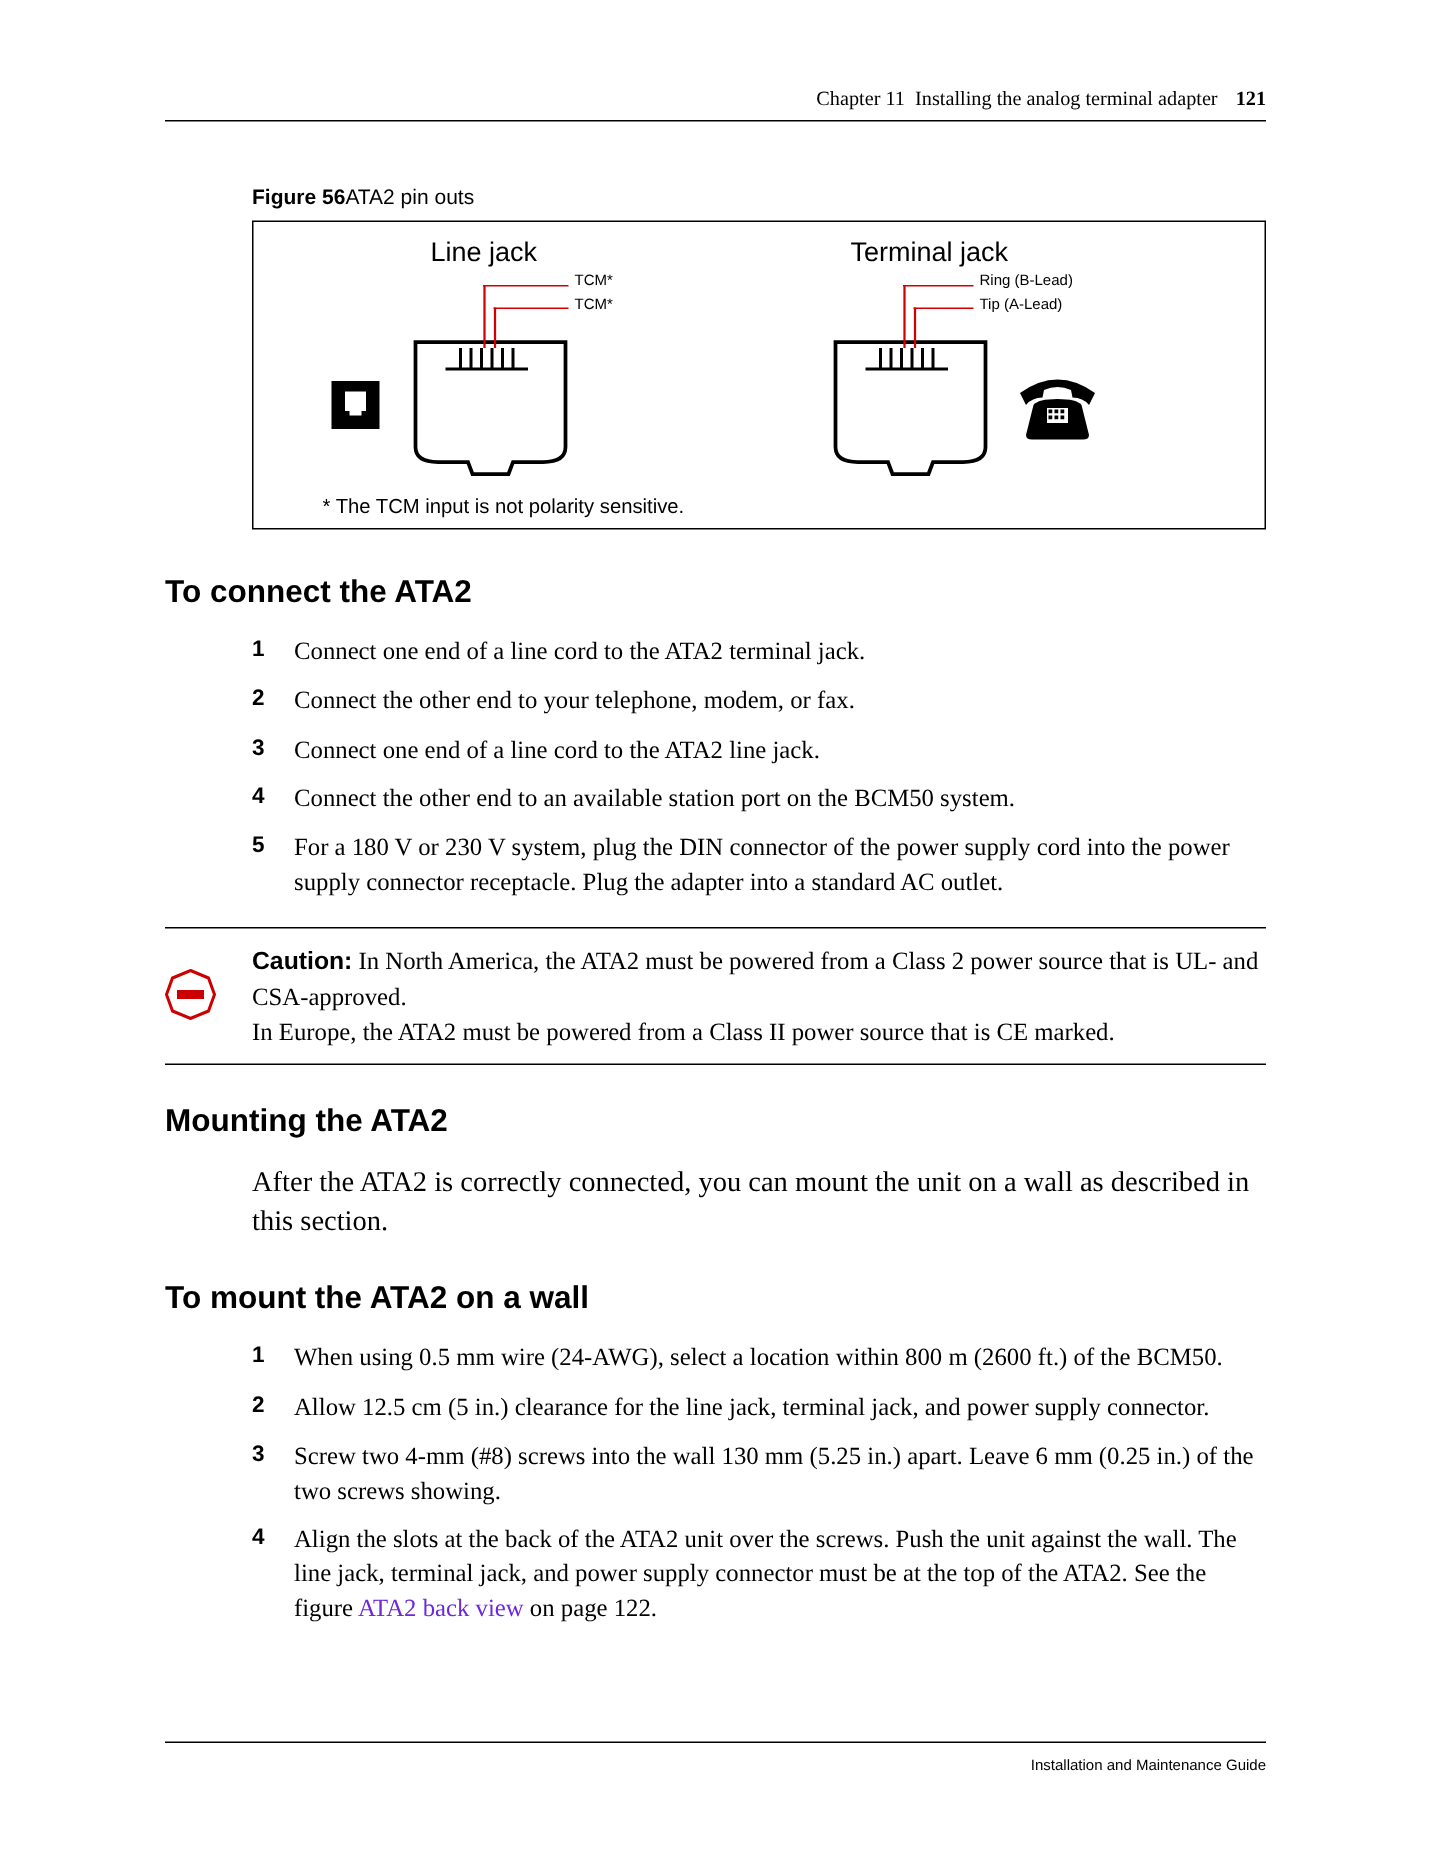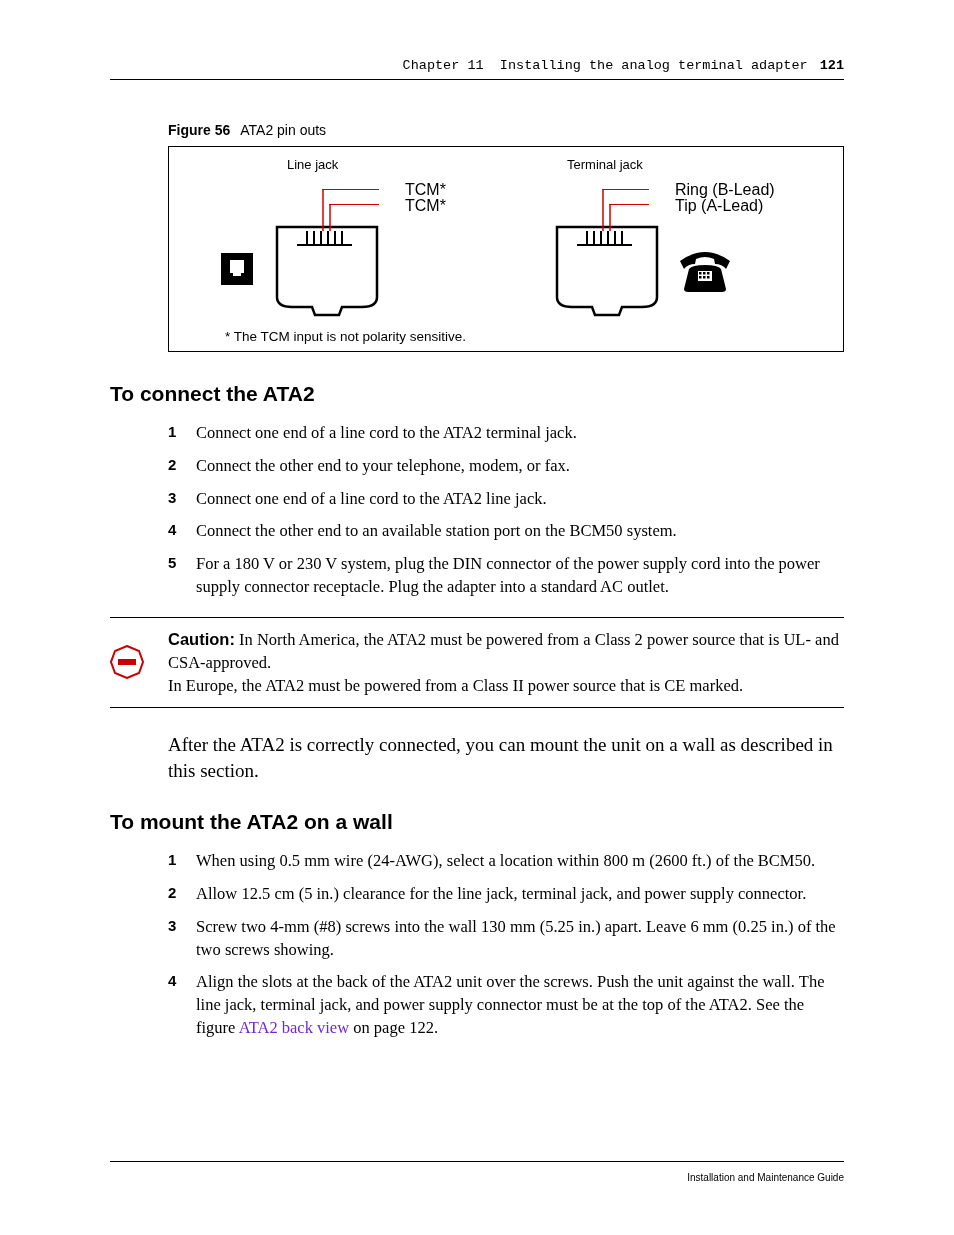--- a/index.html
+++ b/index.html
@@ -13,42 +13,42 @@
   }
   .page {
     width: 954px;
     height: 1235px;
     position: relative;
     box-sizing: border-box;
     padding: 58px 110px 0 110px;
   }
   .header {
     text-align: right;
-    font-family: Liberation Mono, monospace;
+    font-family: Liberation Serif, serif;
     font-size: 13.5px;
     color: #000;
     padding-bottom: 6px;
     border-bottom: 1px solid #000;
   }
   .header .pagenum { font-weight: 700; margin-left: 12px; }
   .content-area { padding-left: 58px; }
   .fig-caption {
     font-family: Arial, Helvetica, sans-serif;
     font-size: 14px;
     margin: 42px 0 8px 0;
   }
-  .fig-caption .figlabel { font-weight: 700; margin-right: 10px; }
+  .fig-caption .figlabel { font-weight: 700; }
   .figure-box {
     border: 1px solid #000;
     height: 204px;
     position: relative;
     font-family: Arial, Helvetica, sans-serif;
   }
-  .jack-title { position: absolute; top: 10px; font-size: 13px; }
-  .pin-label { position: absolute; font-size: 16px; white-space: nowrap; margin-left: 22px; }
+  .jack-title { position: absolute; top: 10px; font-size: 18px; }
+  .pin-label { position: absolute; font-size: 10px; white-space: nowrap; }
   .footnote-star { position: absolute; font-size: 13.5px; }
   .jack-svg { position: absolute; }
   .wall-icon { position: absolute; }
   .phone-icon { position: absolute; }
   .lead-line { position: absolute; height: 0; border-top: 1.5px solid #d40000; }
   h2.section {
     font-family: Arial, Helvetica, sans-serif;
     font-weight: 700;
     font-size: 21px;
     margin: 30px 0 16px -58px;
@@ -176,21 +176,21 @@
         <g fill="#000">
           <rect x="23" y="23" width="2.5" height="2.5"></rect>
             <rect x="27" y="23" width="2.5" height="2.5"></rect>
             <rect x="31" y="23" width="2.5" height="2.5"></rect>
           <rect x="23" y="27" width="2.5" height="2.5"></rect>
             <rect x="27" y="27" width="2.5" height="2.5"></rect>
             <rect x="31" y="27" width="2.5" height="2.5"></rect>
         </g>
       </svg>
 
-      <div class="footnote-star" style="left:56px; top:182px;">* The TCM input is not polarity sensitive.</div>
+      <div class="footnote-star" style="left:46px; top:182px;">* The TCM input is not polarity sensitive.</div>
     </div>
 
     <h2 class="section">To connect the ATA2</h2>
     <ol class="steps">
       <li>
           <span class="num">1</span>
           <span class="txt">Connect one end of a line cord to the ATA2 terminal jack.</span>
         </li>
       <li>
           <span class="num">2</span>
@@ -216,20 +216,21 @@
           <polygon points="17,1 29,6 33,17 29,28 17,33 5,28 1,17 5,6" fill="none" stroke="#c00" stroke-width="2"></polygon>
           <rect x="8" y="14" width="18" height="6" fill="#c00"></rect>
         </svg>
       </div>
       <div class="text-cell">
         <span class="lead">Caution:</span><span> In North America, the ATA2 must be powered from a Class 2 power source that is UL- and CSA-approved.</span><br>
         <span>In Europe, the ATA2 must be powered from a Class II power source that is CE marked.</span>
       </div>
     </div>
 
+    <h2 class="section tight">Mounting the ATA2</h2>
     <p class="body">After the ATA2 is correctly connected, you can mount the unit on a wall as described in this section.</p>
 
     <h2 class="section tight">To mount the ATA2 on a wall</h2>
     <ol class="steps">
       <li>
           <span class="num">1</span>
           <span class="txt">When using 0.5 mm wire (24-AWG), select a location within 800 m (2600 ft.) of the BCM50.</span>
         </li>
       <li>
           <span class="num">2</span>

